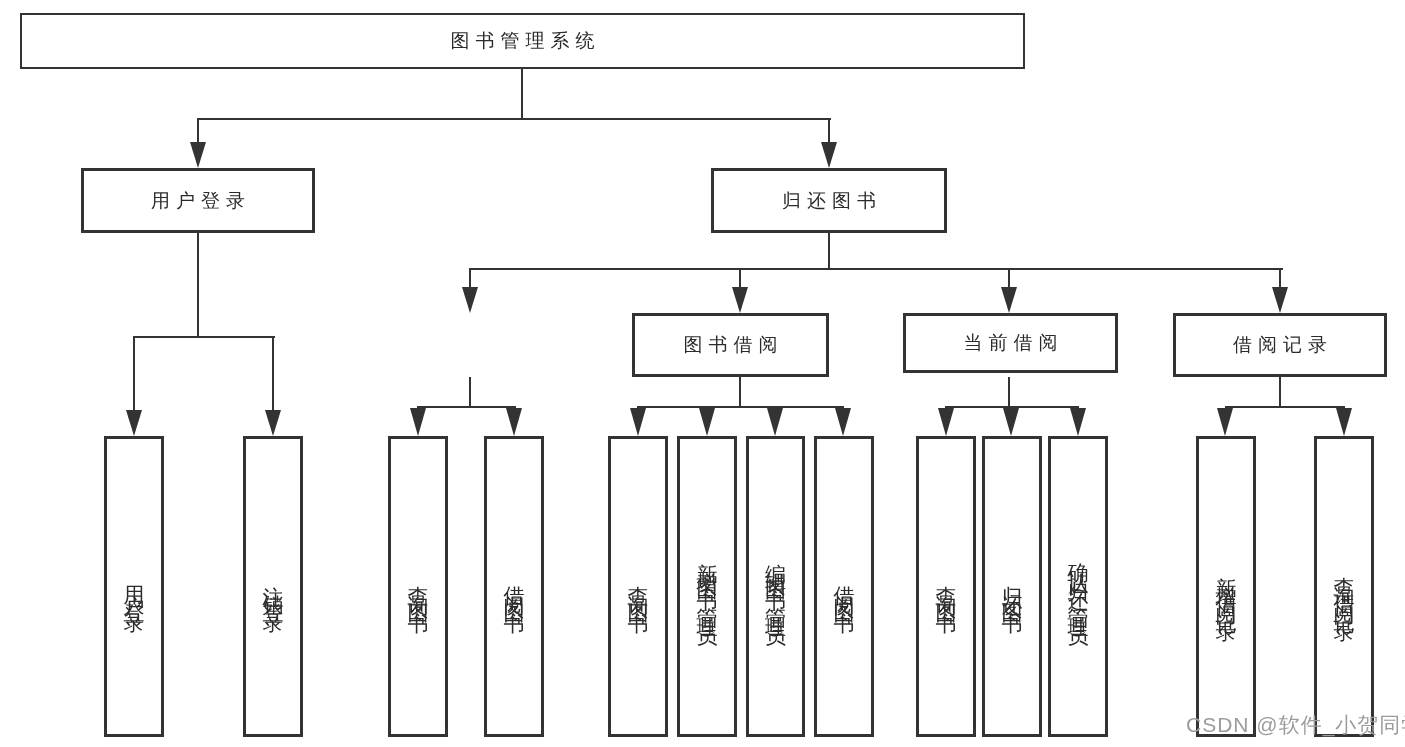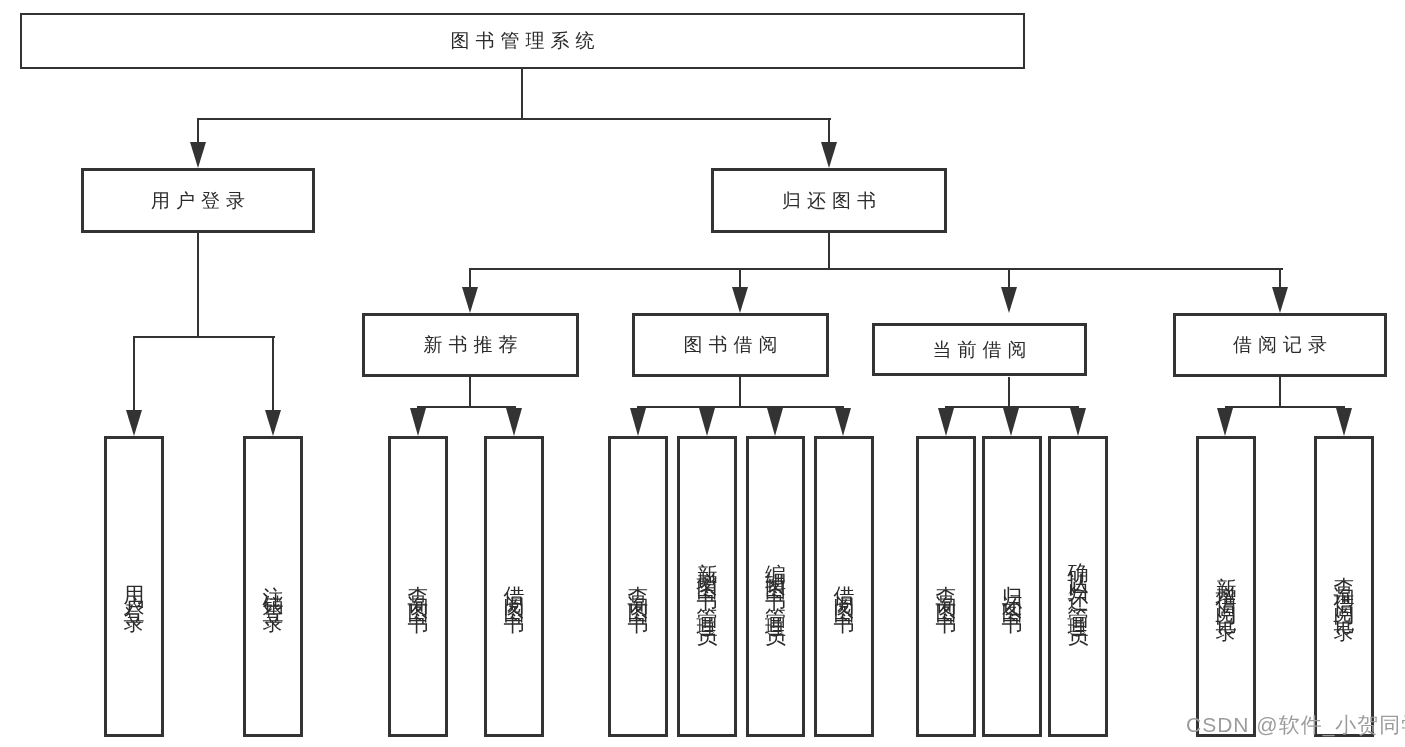--- a/index.html
+++ b/index.html
@@ -64,27 +64,24 @@
   <div class="cline" style="left:469px;top:268px;width:814px;height:2px;"></div>
   <div class="cline" style="left:469px;top:268px;width:2px;height:21px;"></div>
   <div class="cline" style="left:739px;top:268px;width:2px;height:21px;"></div>
   <div class="cline" style="left:1008px;top:268px;width:2px;height:21px;"></div>
   <div class="cline" style="left:1279px;top:268px;width:2px;height:21px;"></div>
   <div class="arrow" style="left:462px;top:287px;"></div>
   <div class="arrow" style="left:732px;top:287px;"></div>
   <div class="arrow" style="left:1001px;top:287px;"></div>
   <div class="arrow" style="left:1272px;top:287px;"></div>
 
-  <div class="box hbox" style="left:362px;top:313px;width:217px;height:64px;">
-    <span>新书推荐</span>
-  </div>
   <div class="box hbox" style="left:632px;top:313px;width:197px;height:64px;">
     <span>图书借阅</span>
   </div>
-  <div class="box hbox" style="left:872px;top:313px;width:215px;height:53px;margin-top:10px;">
+  <div class="box hbox" style="left:903px;top:313px;width:215px;height:60px;">
     <span>当前借阅</span>
   </div>
   <div class="box hbox" style="left:1173px;top:313px;width:214px;height:64px;">
     <span>借阅记录</span>
   </div>
 
   <div class="cline" style="left:469px;top:377px;width:2px;height:31px;"></div>
   <div class="cline" style="left:417px;top:406px;width:99px;height:2px;"></div>
   <div class="arrow arrow-lg" style="left:410px;top:408px;"></div>
   <div class="arrow arrow-lg" style="left:506px;top:408px;"></div>

